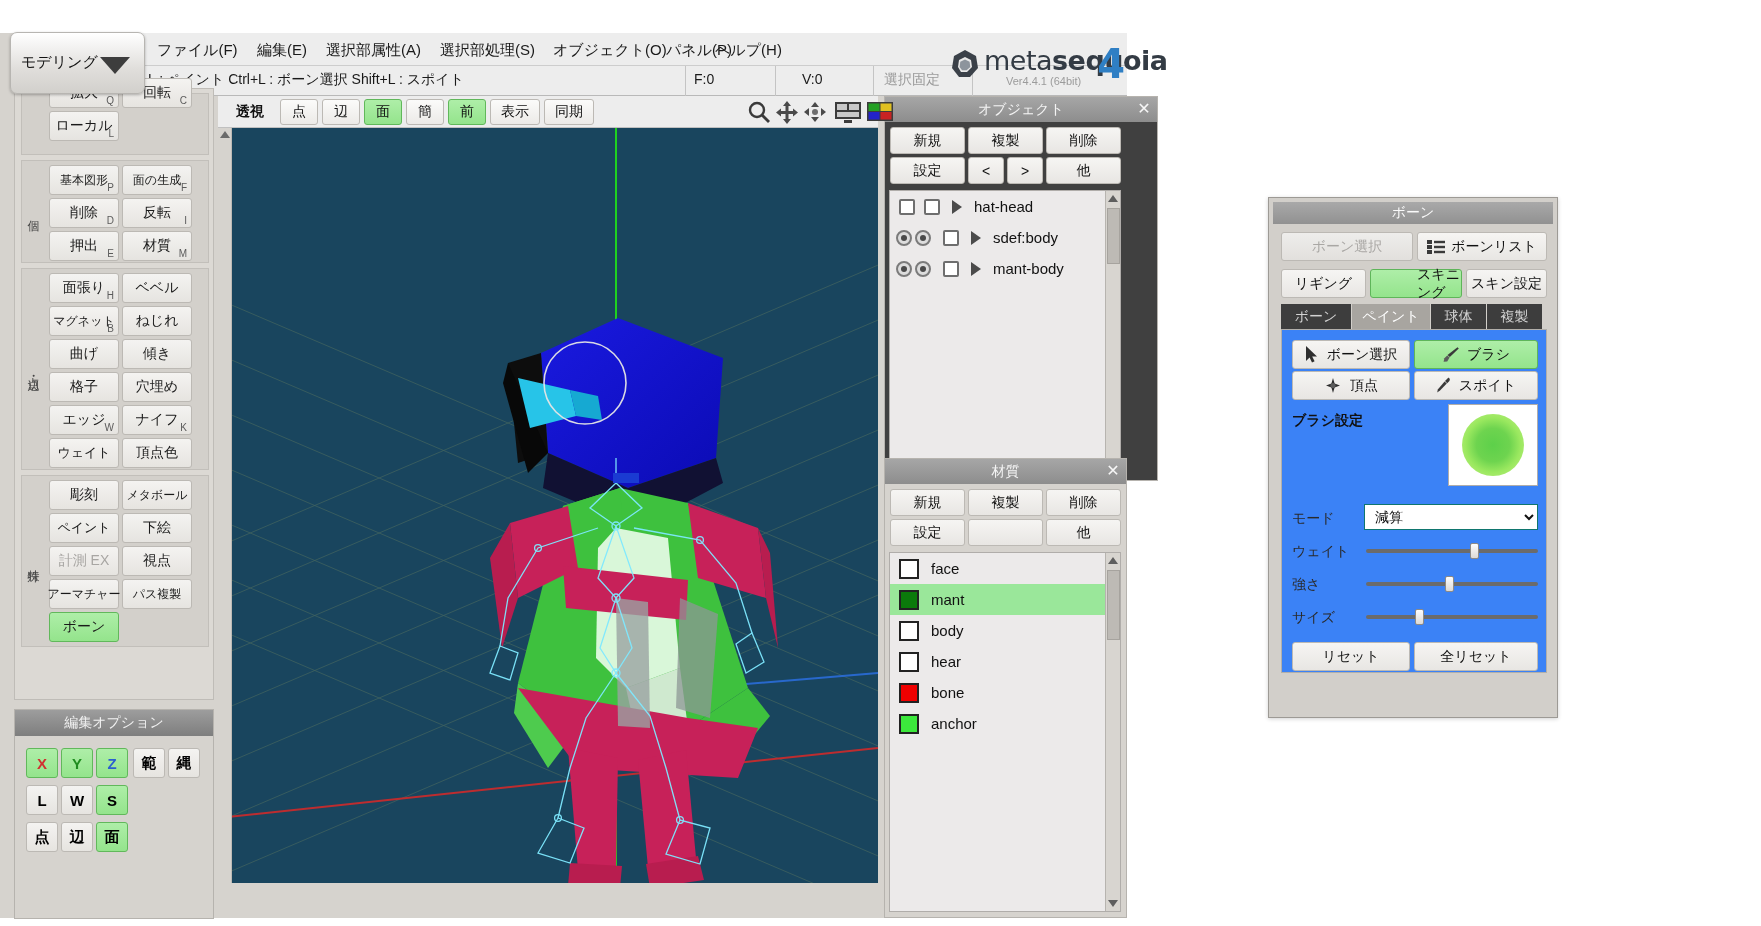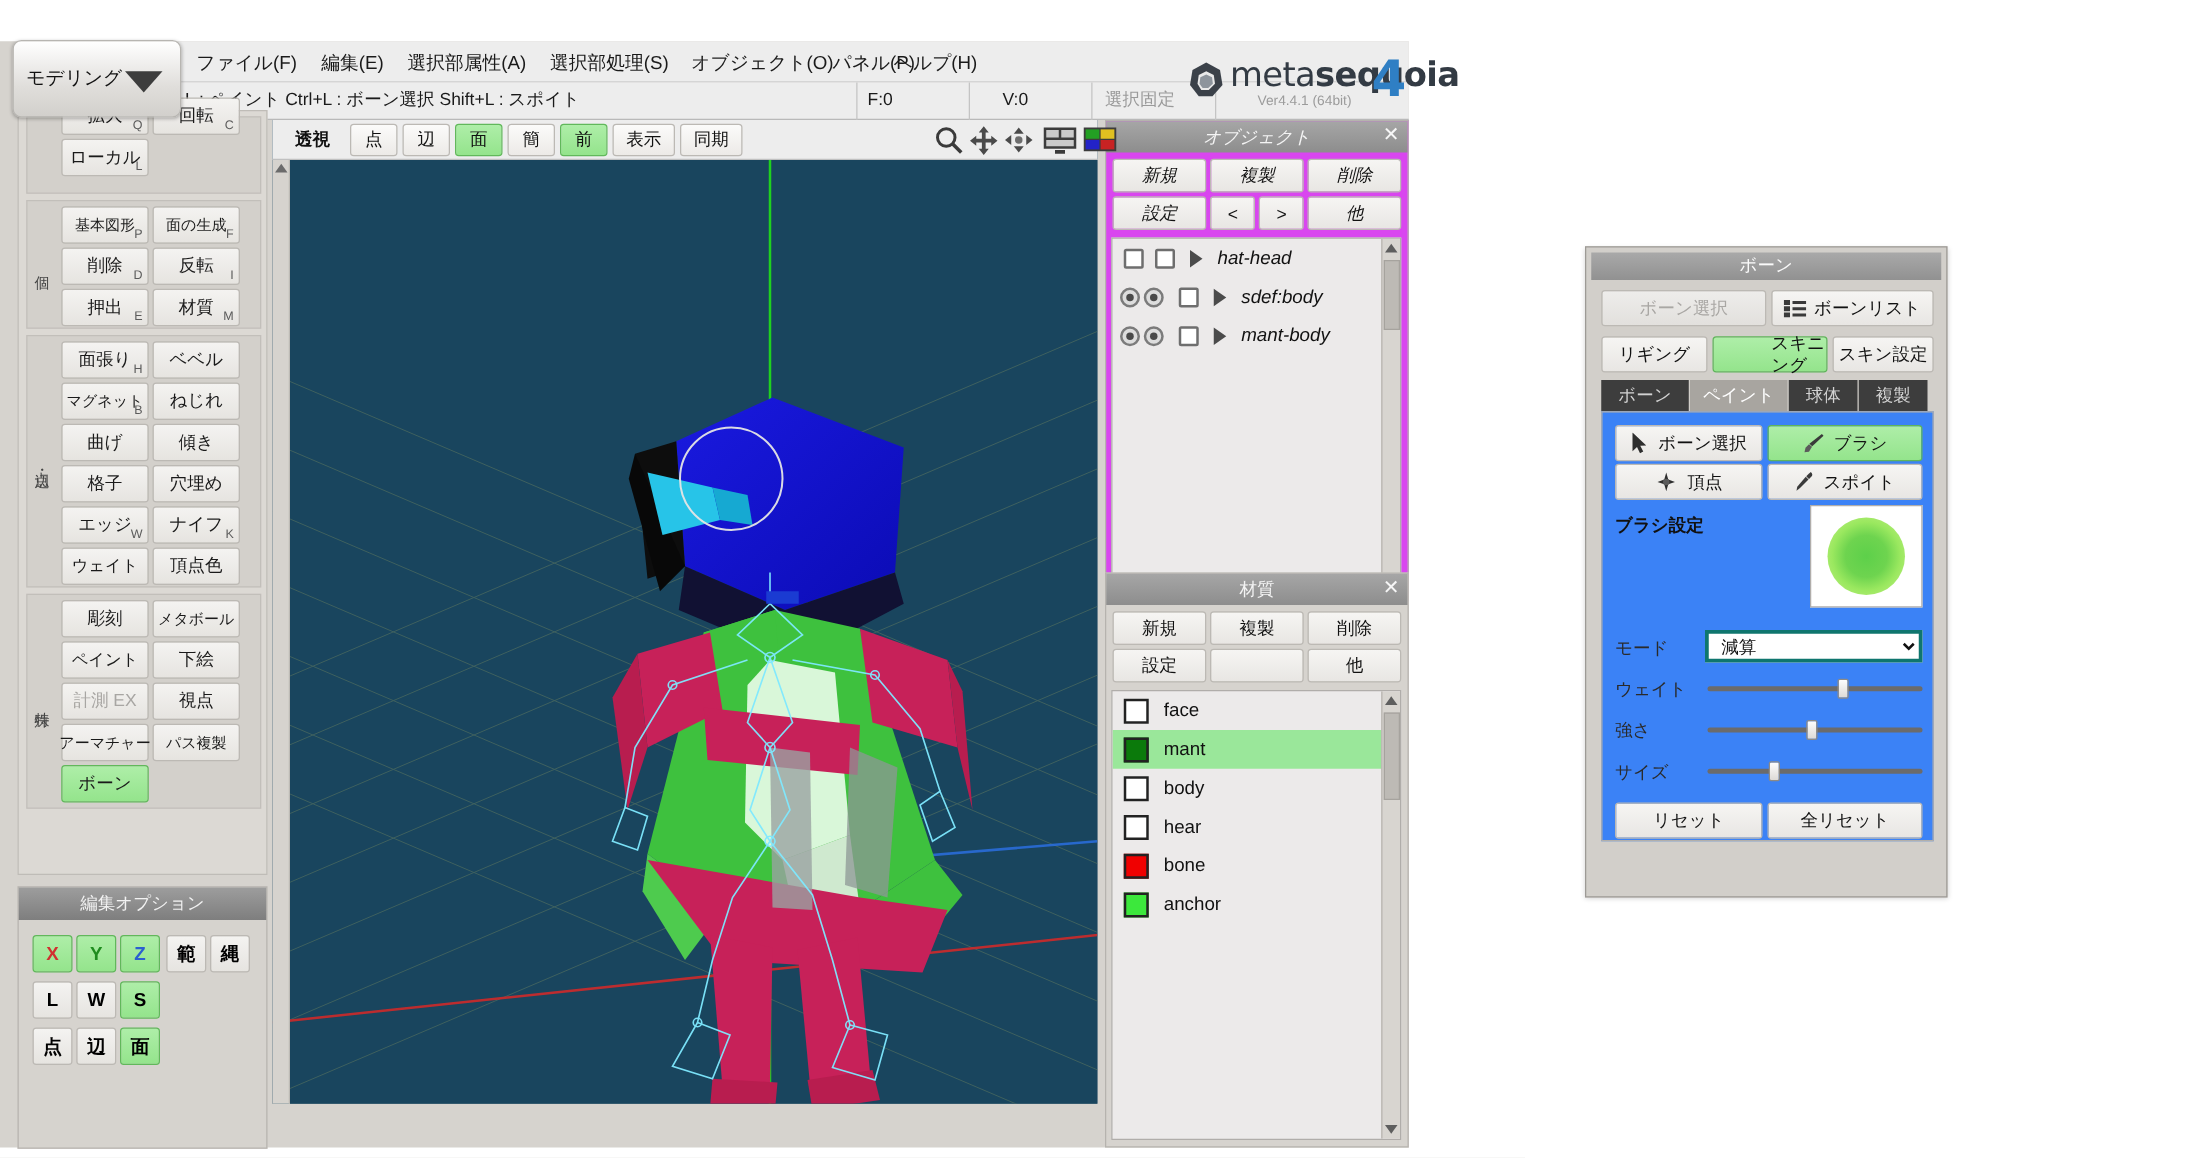--- a/index.html
+++ b/index.html
@@ -146,22 +146,22 @@
     position:absolute; left:218px; top:95px; width:14px; height:755px;
     background:#d6d3ce; border-right:1px solid #bdbab5; z-index:11;
   }
   .sbarrow {
     width:0;height:0;margin:3px auto;
   }
   .sbarrow.up { border-left:5px solid transparent;border-right:5px solid transparent;border-bottom:7px solid #6b6b6b;}
 
   
   #objpanel {
-    position:absolute; left:884px; top:63px; width:243px; height:385px;
-    background:#d946ef; border:1px solid #b6b3ae;font-style:italic;
+    position:absolute; left:884px; top:63px; width:274px; height:385px;
+    background:#404040; border:1px solid #b6b3ae;
   }
   .ptitle {
     position:absolute; left:0; top:0; width:100%; height:25px;
     background:linear-gradient(#a6a6a6,#8d8d8d);
     color:#f4f4f4; font-size:14px; display:flex;align-items:center;justify-content:center;
   }
   .pclose {
     position:absolute; right:4px; top:3px; width:18px;height:18px;
     color:#f6f6f6; font-size:16px; line-height:17px; text-align:center; cursor:default;
   }
@@ -249,21 +249,21 @@
     position:absolute; left:0; top:6px; width:100%; height:4px;
     background:#6b6b6b; border-radius:2px;
   }
   .slider .knob {
     position:absolute; top:0; width:9px; height:16px;
     background:linear-gradient(#fdfdfd,#dddad6); border:1px solid #8d8a86; border-radius:2px;
   }
   select.modesel {
     position:absolute; height:26px; font-size:14px;
     font-family:"Liberation Sans", sans-serif;
-    background:#fff; border:3px solid #0f766e; color:#111; padding-left:6px;
+    background:#fff; border:1px solid #0f766e; color:#111; padding-left:6px;
   }
   #brushPrev {
     position:absolute; background:#ffffff; border:1px solid #b0adaa;
   }
   #brushPrev .blob {
     position:absolute; left:50%; top:50%; transform:translate(-50%,-50%);
     width:62px;height:62px;border-radius:50%;
     background: radial-gradient(circle at 50% 50%, #5dd04a 0%, #6ed44f 38%, #9ae85f 62%, #c7f08a 100%);
   }
 </style>

